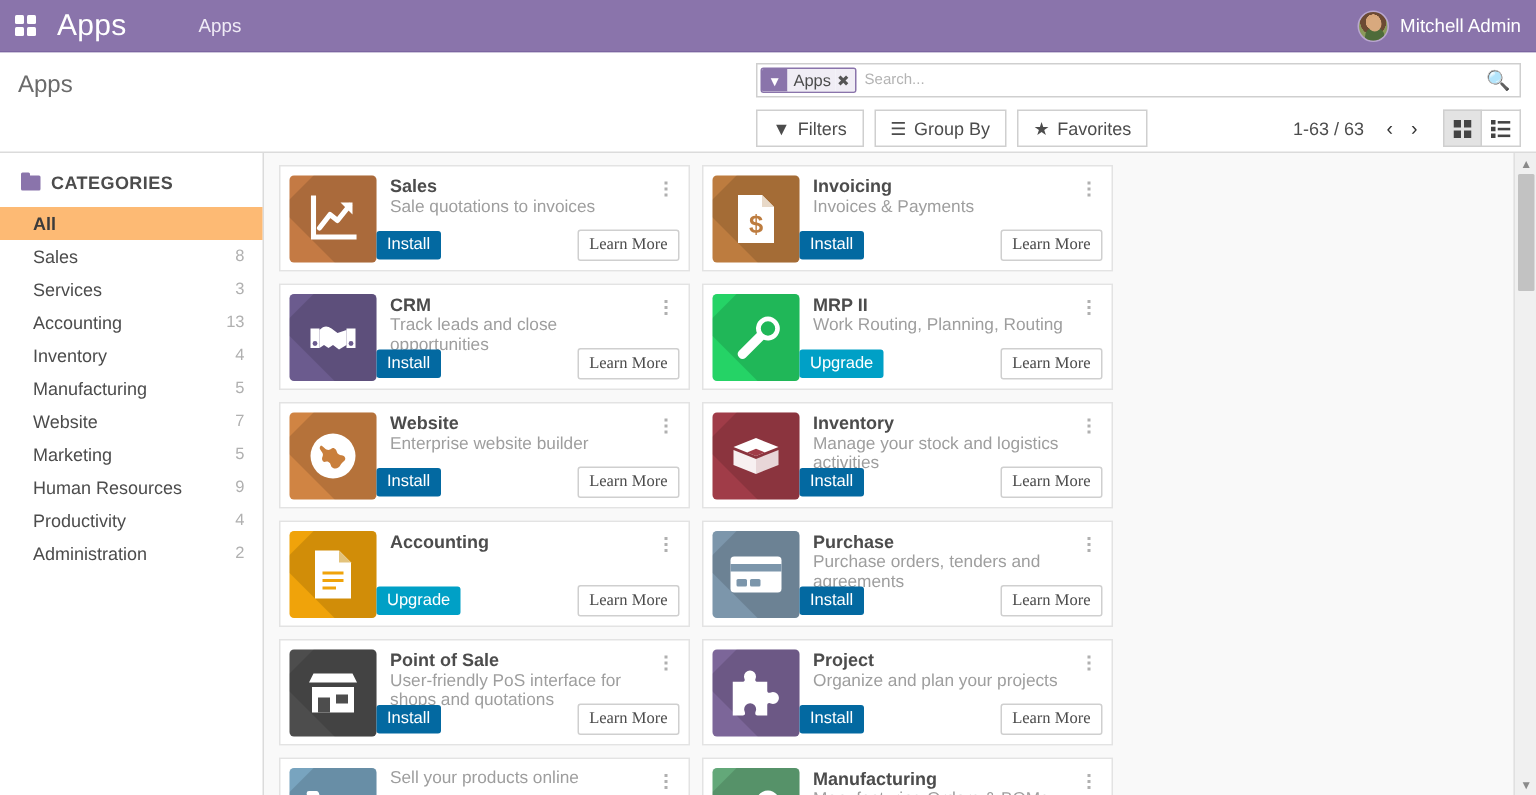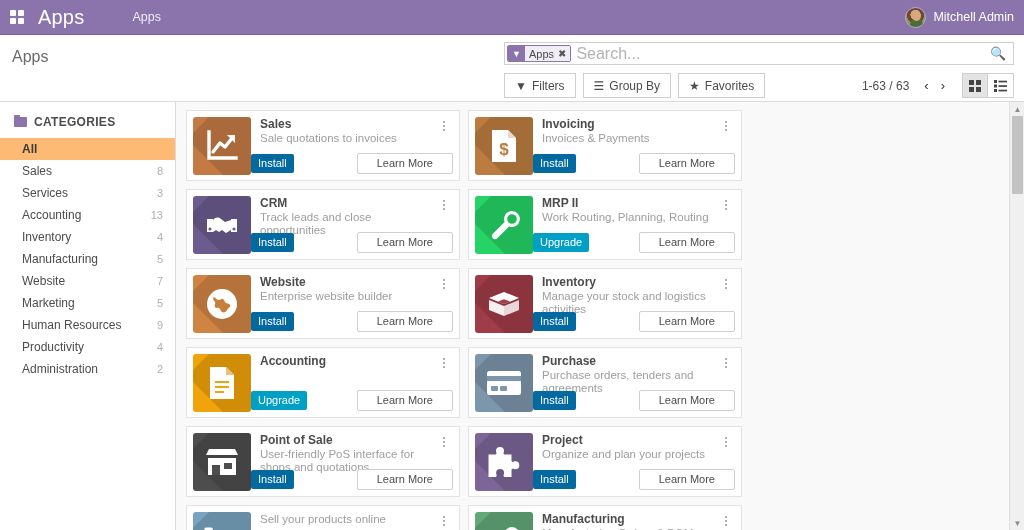--- a/index.html
+++ b/index.html
@@ -124,21 +124,21 @@
   }
   .facet-x {
     background: #f0edf5; color: #555;
     padding: 0 4px 0 1px; height: 100%;
     display: flex; align-items: center;
     font-size: 10px;
   }
   .search-input {
     border: none; outline: none;
     flex: 1;
-    font-size: 16px;
+    font-size: 10px;
     color: #4c1d95;
     font-family: "Liberation Sans", sans-serif;
     background: transparent;
   }
   .search-input::placeholder { color: #b3b3b3; }
   .search-mag { color: #444; font-size: 13px; padding: 0 2px; cursor: pointer; }
 
   .cp-bottom {
     display: flex;
     align-items: center;
@@ -298,24 +298,24 @@
     line-height: 13px;
   }
   .btn-install { background: #0369a1; }
   .btn-upgrade { background: #00a0c6; }
   .btn-learn {
     margin-left: auto;
     font-size: 11px;
     color: #4c4c4c;
     background: #fff;
     border: 1px solid #cfcfcf;
-    padding: 3px 19px;
+    padding: 3px 7px;
     border-radius: 2px;
     cursor: pointer;
-    font-family: Liberation Sans, sans-serif;
+    font-family: Liberation Serif, serif;
     line-height: 13px;
   }
   .kebab {
     position: absolute;
     right: 3px; top: 1px;
     width: 12px; height: 16px;
     cursor: pointer;
     display: flex; flex-direction: column;
     align-items: center; justify-content: center; gap: 2px;
   }

